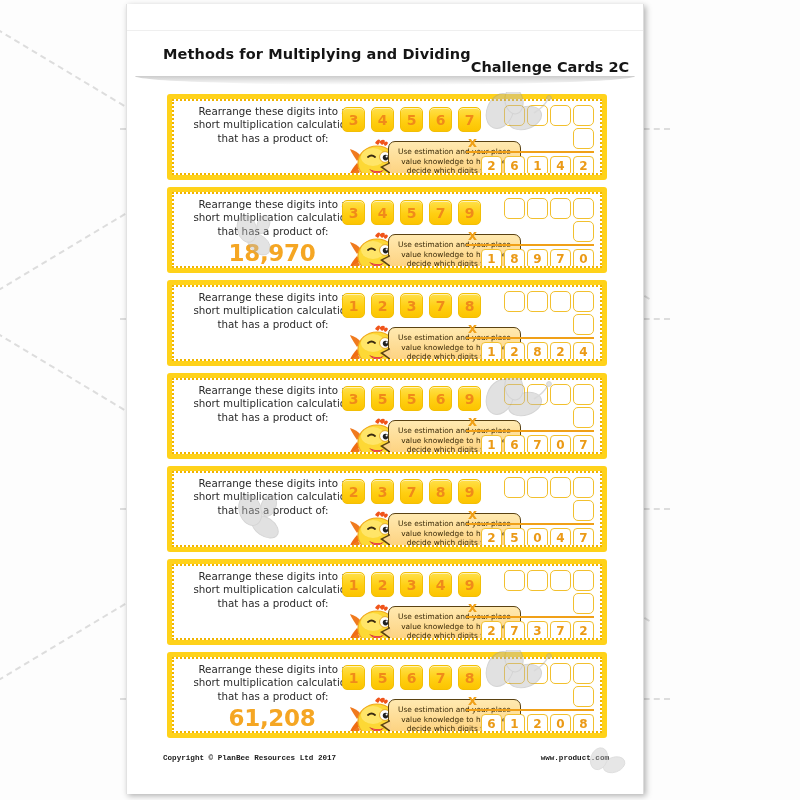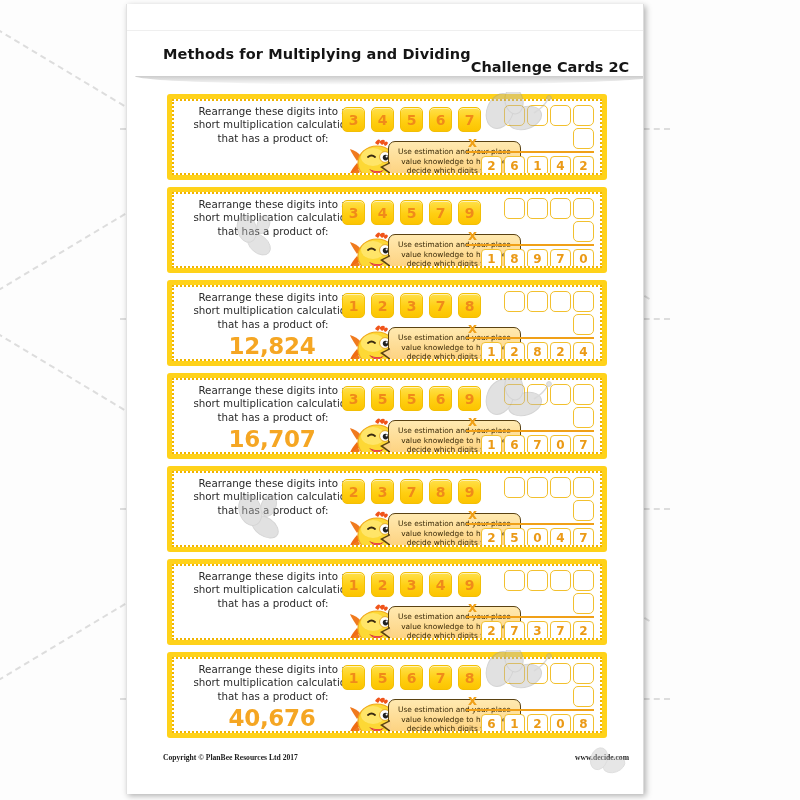--- a/index.html
+++ b/index.html
@@ -39,21 +39,20 @@
     box-shadow: 2px 2px 6px rgba(0,0,0,.30);
     border-left: 1px solid #e2e2e2;
     border-right: 1px solid #dcdcdc;
     overflow: hidden;
   }
 
   .sheet-inner {
     position: relative;
     width: 100%;
     height: 100%;
-    padding-left: 20px;
   }
 
   
   #header {
     position: absolute;
     left: 0;
     top: 26px;
     width: 100%;
     height: 46px;
     display: flex;
@@ -284,21 +283,21 @@
     left: 0;
     bottom: 32px;
     width: 100%;
     padding: 0 34px 0 36px;
     box-sizing: border-box;
     display: flex;
     justify-content: space-between;
     align-items: center;
   }
   .foot-txt {
-    font-family: Liberation Serif, serif;
+    font-family: Liberation Mono, monospace;
     font-weight: bold;
     font-size: 7.6px;
     color: #1a1a1a;
   }
 
   
   .bee {
     position: absolute;
     pointer-events: none;
     opacity: .42;
@@ -414,20 +413,21 @@
           </div>
           <div class="card">
       <div class="card-inner">
 
         <div class="prompt">
           <span>Rearrange these digits into a</span><br>
           <span>short multiplication calculation</span><br>
           <span>that has a product of:</span>
         </div>
 
+        <div class="product">18,970</div>
 
         <div class="tiles">
                 <div class="tile">3</div>
                 <div class="tile">4</div>
                 <div class="tile">5</div>
                 <div class="tile">7</div>
                 <div class="tile">9</div>
               </div>
 
         <div class="fish">
@@ -483,21 +483,20 @@
           </div>
           <div class="card">
       <div class="card-inner">
 
         <div class="prompt">
           <span>Rearrange these digits into a</span><br>
           <span>short multiplication calculation</span><br>
           <span>that has a product of:</span>
         </div>
 
-        <div class="product">12,824</div>
 
         <div class="tiles">
                 <div class="tile">1</div>
                 <div class="tile">2</div>
                 <div class="tile">3</div>
                 <div class="tile">7</div>
                 <div class="tile">8</div>
               </div>
 
         <div class="fish">
@@ -553,21 +552,20 @@
           </div>
           <div class="card">
       <div class="card-inner">
 
         <div class="prompt">
           <span>Rearrange these digits into a</span><br>
           <span>short multiplication calculation</span><br>
           <span>that has a product of:</span>
         </div>
 
-        <div class="product">16,707</div>
 
         <div class="tiles">
                 <div class="tile">3</div>
                 <div class="tile">5</div>
                 <div class="tile">5</div>
                 <div class="tile">6</div>
                 <div class="tile">9</div>
               </div>
 
         <div class="fish">
@@ -761,21 +759,21 @@
           </div>
           <div class="card">
       <div class="card-inner">
 
         <div class="prompt">
           <span>Rearrange these digits into a</span><br>
           <span>short multiplication calculation</span><br>
           <span>that has a product of:</span>
         </div>
 
-        <div class="product">40,676</div>
+        <div class="product">61,208</div>
 
         <div class="tiles">
                 <div class="tile">1</div>
                 <div class="tile">5</div>
                 <div class="tile">6</div>
                 <div class="tile">7</div>
                 <div class="tile">8</div>
               </div>
 
         <div class="fish">
@@ -826,21 +824,21 @@
                   <div class="abox">8</div>
                 </div>
         </div>
 
       </div>
           </div>
         </div>
 
       <div id="footer">
         <div class="foot-txt">Copyright © PlanBee Resources Ltd 2017</div>
-        <div class="foot-txt">www.decide.com</div>
+        <div class="foot-txt">www.product.com</div>
       </div>
 
     </div>
   </div>
 
   <svg class="bee" style="left:478px; top:92px;  width:80px; height:74px;" viewBox="0 0 80 74">
     <g fill="#b9b9b9" stroke="#9a9a9a" stroke-width="1">
       <ellipse cx="47" cy="26" rx="17" ry="11" transform="rotate(-18 47 26)"></ellipse>
       <ellipse cx="22" cy="19" rx="13" ry="18" transform="rotate(22 22 19)"></ellipse>
       <ellipse cx="36" cy="9" rx="9" ry="13" transform="rotate(-10 36 9)"></ellipse>

